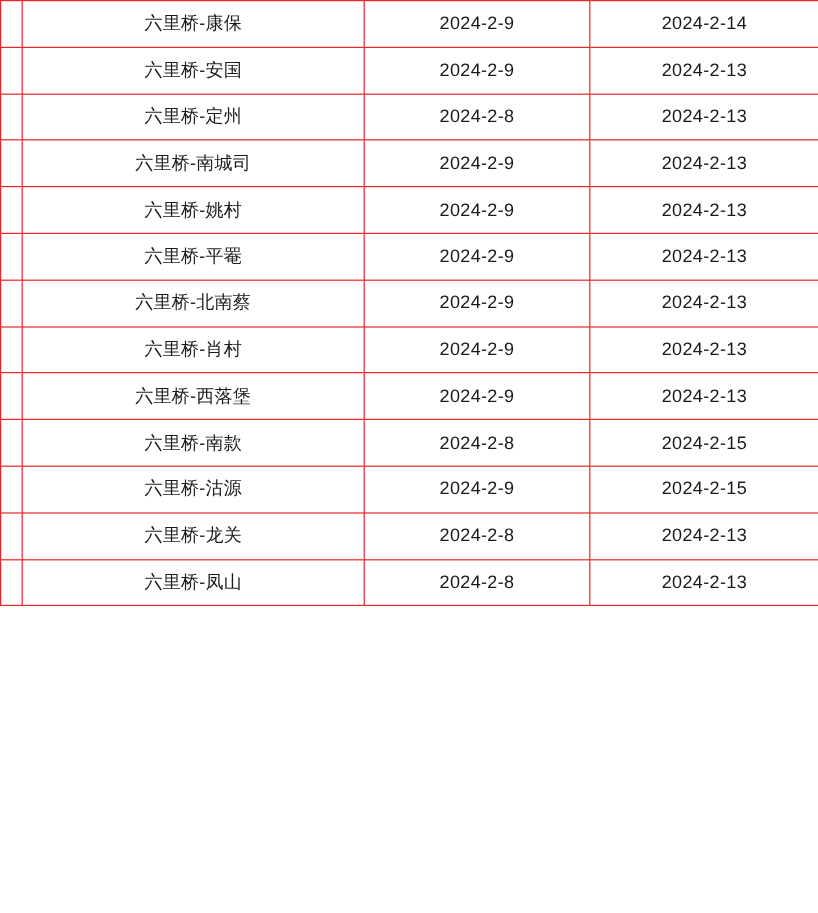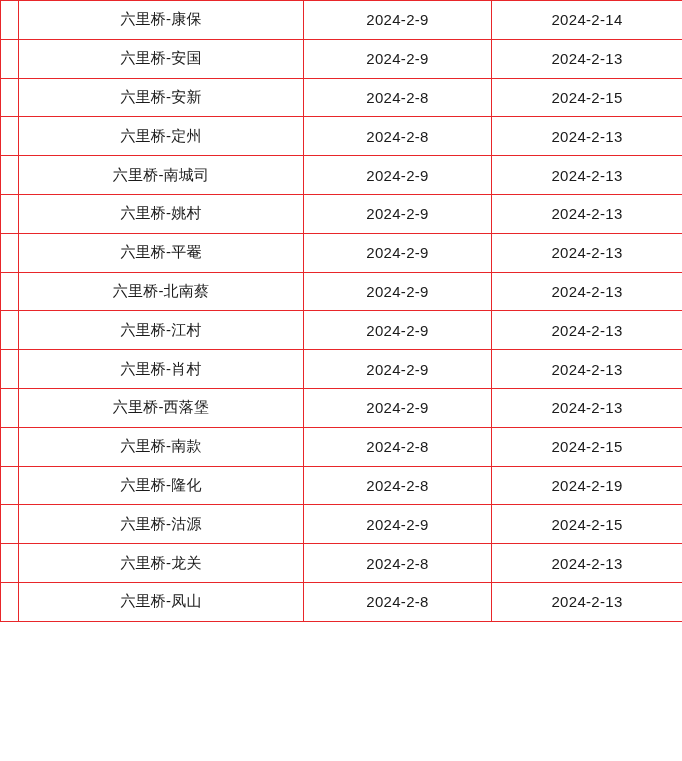--- a/index.html
+++ b/index.html
@@ -76,26 +76,20 @@
         <td class="date-cell">2024-2-14</td>
       </tr>
       <tr>
         <td class="edge-cell"></td>
         <td class="route-cell">六里桥-安国</td>
         <td class="date-cell">2024-2-9</td>
         <td class="date-cell">2024-2-13</td>
       </tr>
       <tr>
         <td class="edge-cell"></td>
-        <td class="route-cell">六里桥-安新</td>
-        <td class="date-cell">2024-2-8</td>
-        <td class="date-cell">2024-2-15</td>
-      </tr>
-      <tr>
-        <td class="edge-cell"></td>
         <td class="route-cell">六里桥-定州</td>
         <td class="date-cell">2024-2-8</td>
         <td class="date-cell">2024-2-13</td>
       </tr>
       <tr>
         <td class="edge-cell"></td>
         <td class="route-cell">六里桥-南城司</td>
         <td class="date-cell">2024-2-9</td>
         <td class="date-cell">2024-2-13</td>
       </tr>
@@ -112,47 +106,35 @@
         <td class="date-cell">2024-2-13</td>
       </tr>
       <tr>
         <td class="edge-cell"></td>
         <td class="route-cell">六里桥-北南蔡</td>
         <td class="date-cell">2024-2-9</td>
         <td class="date-cell">2024-2-13</td>
       </tr>
       <tr>
         <td class="edge-cell"></td>
-        <td class="route-cell">六里桥-江村</td>
-        <td class="date-cell">2024-2-9</td>
-        <td class="date-cell">2024-2-13</td>
-      </tr>
-      <tr>
-        <td class="edge-cell"></td>
         <td class="route-cell">六里桥-肖村</td>
         <td class="date-cell">2024-2-9</td>
         <td class="date-cell">2024-2-13</td>
       </tr>
       <tr>
         <td class="edge-cell"></td>
         <td class="route-cell">六里桥-西落堡</td>
         <td class="date-cell">2024-2-9</td>
         <td class="date-cell">2024-2-13</td>
       </tr>
       <tr>
         <td class="edge-cell"></td>
         <td class="route-cell">六里桥-南款</td>
         <td class="date-cell">2024-2-8</td>
         <td class="date-cell">2024-2-15</td>
-      </tr>
-      <tr>
-        <td class="edge-cell"></td>
-        <td class="route-cell">六里桥-隆化</td>
-        <td class="date-cell">2024-2-8</td>
-        <td class="date-cell">2024-2-19</td>
       </tr>
       <tr>
         <td class="edge-cell"></td>
         <td class="route-cell">六里桥-沽源</td>
         <td class="date-cell">2024-2-9</td>
         <td class="date-cell">2024-2-15</td>
       </tr>
       <tr>
         <td class="edge-cell"></td>
         <td class="route-cell">六里桥-龙关</td>

